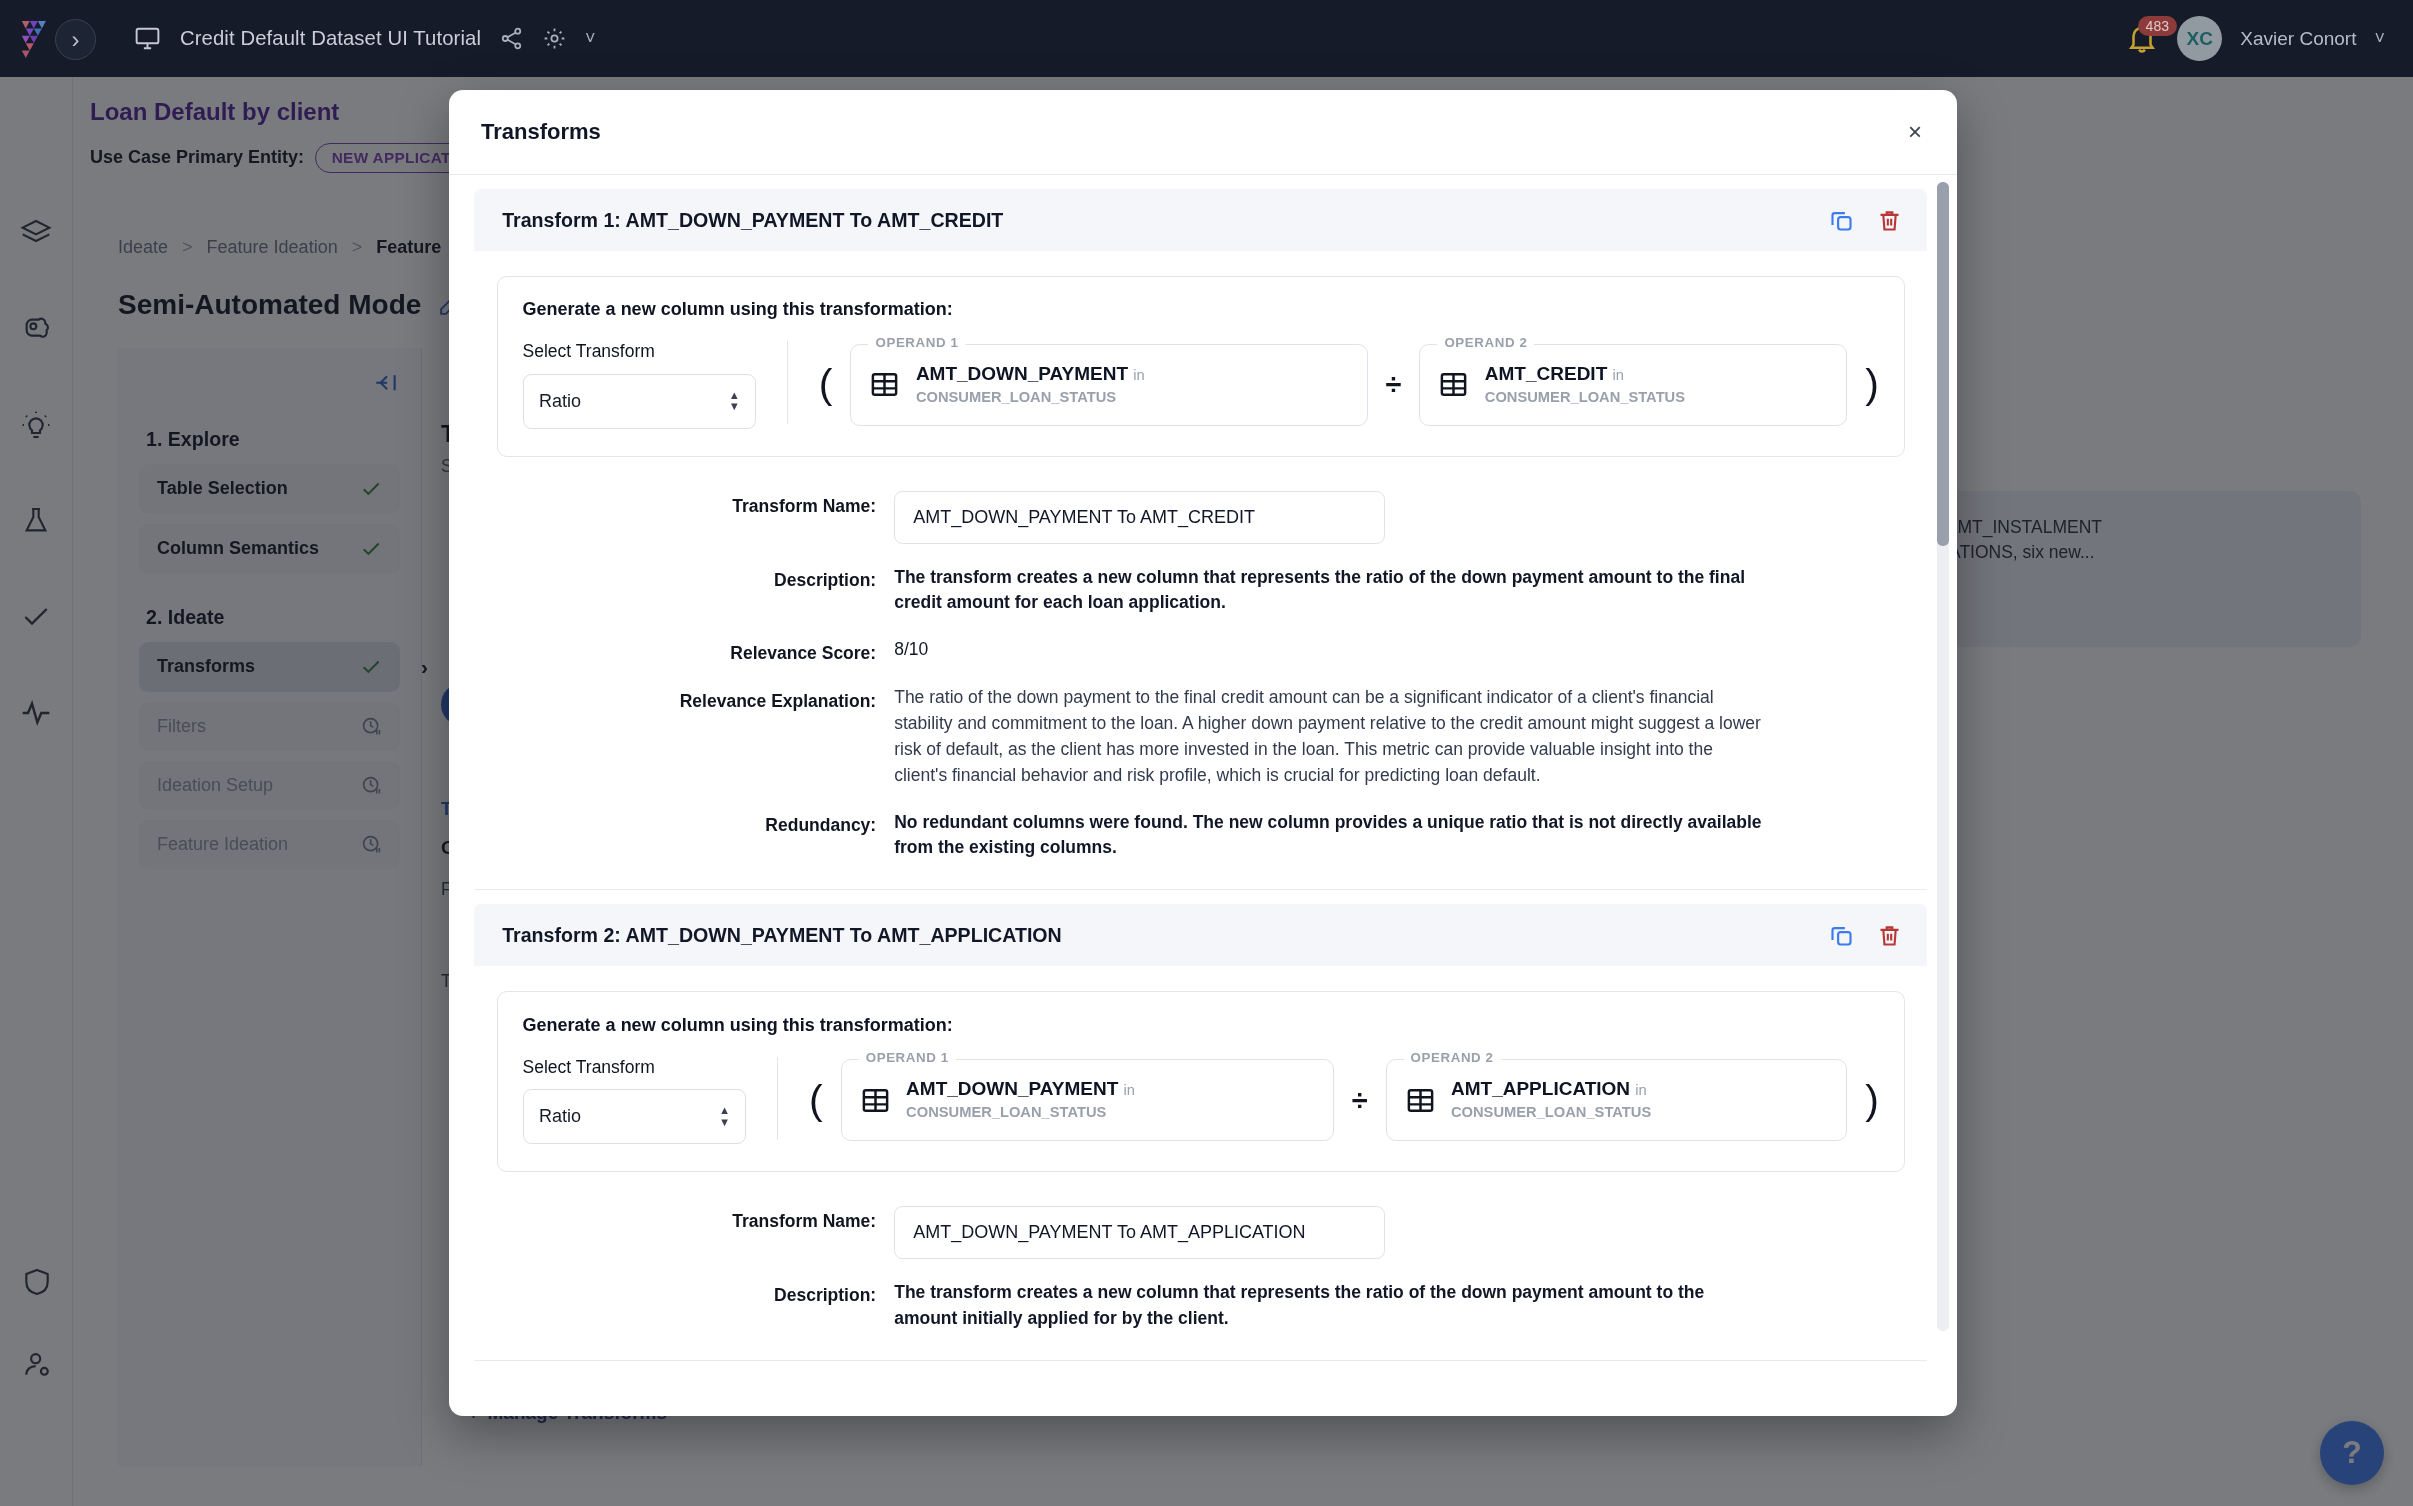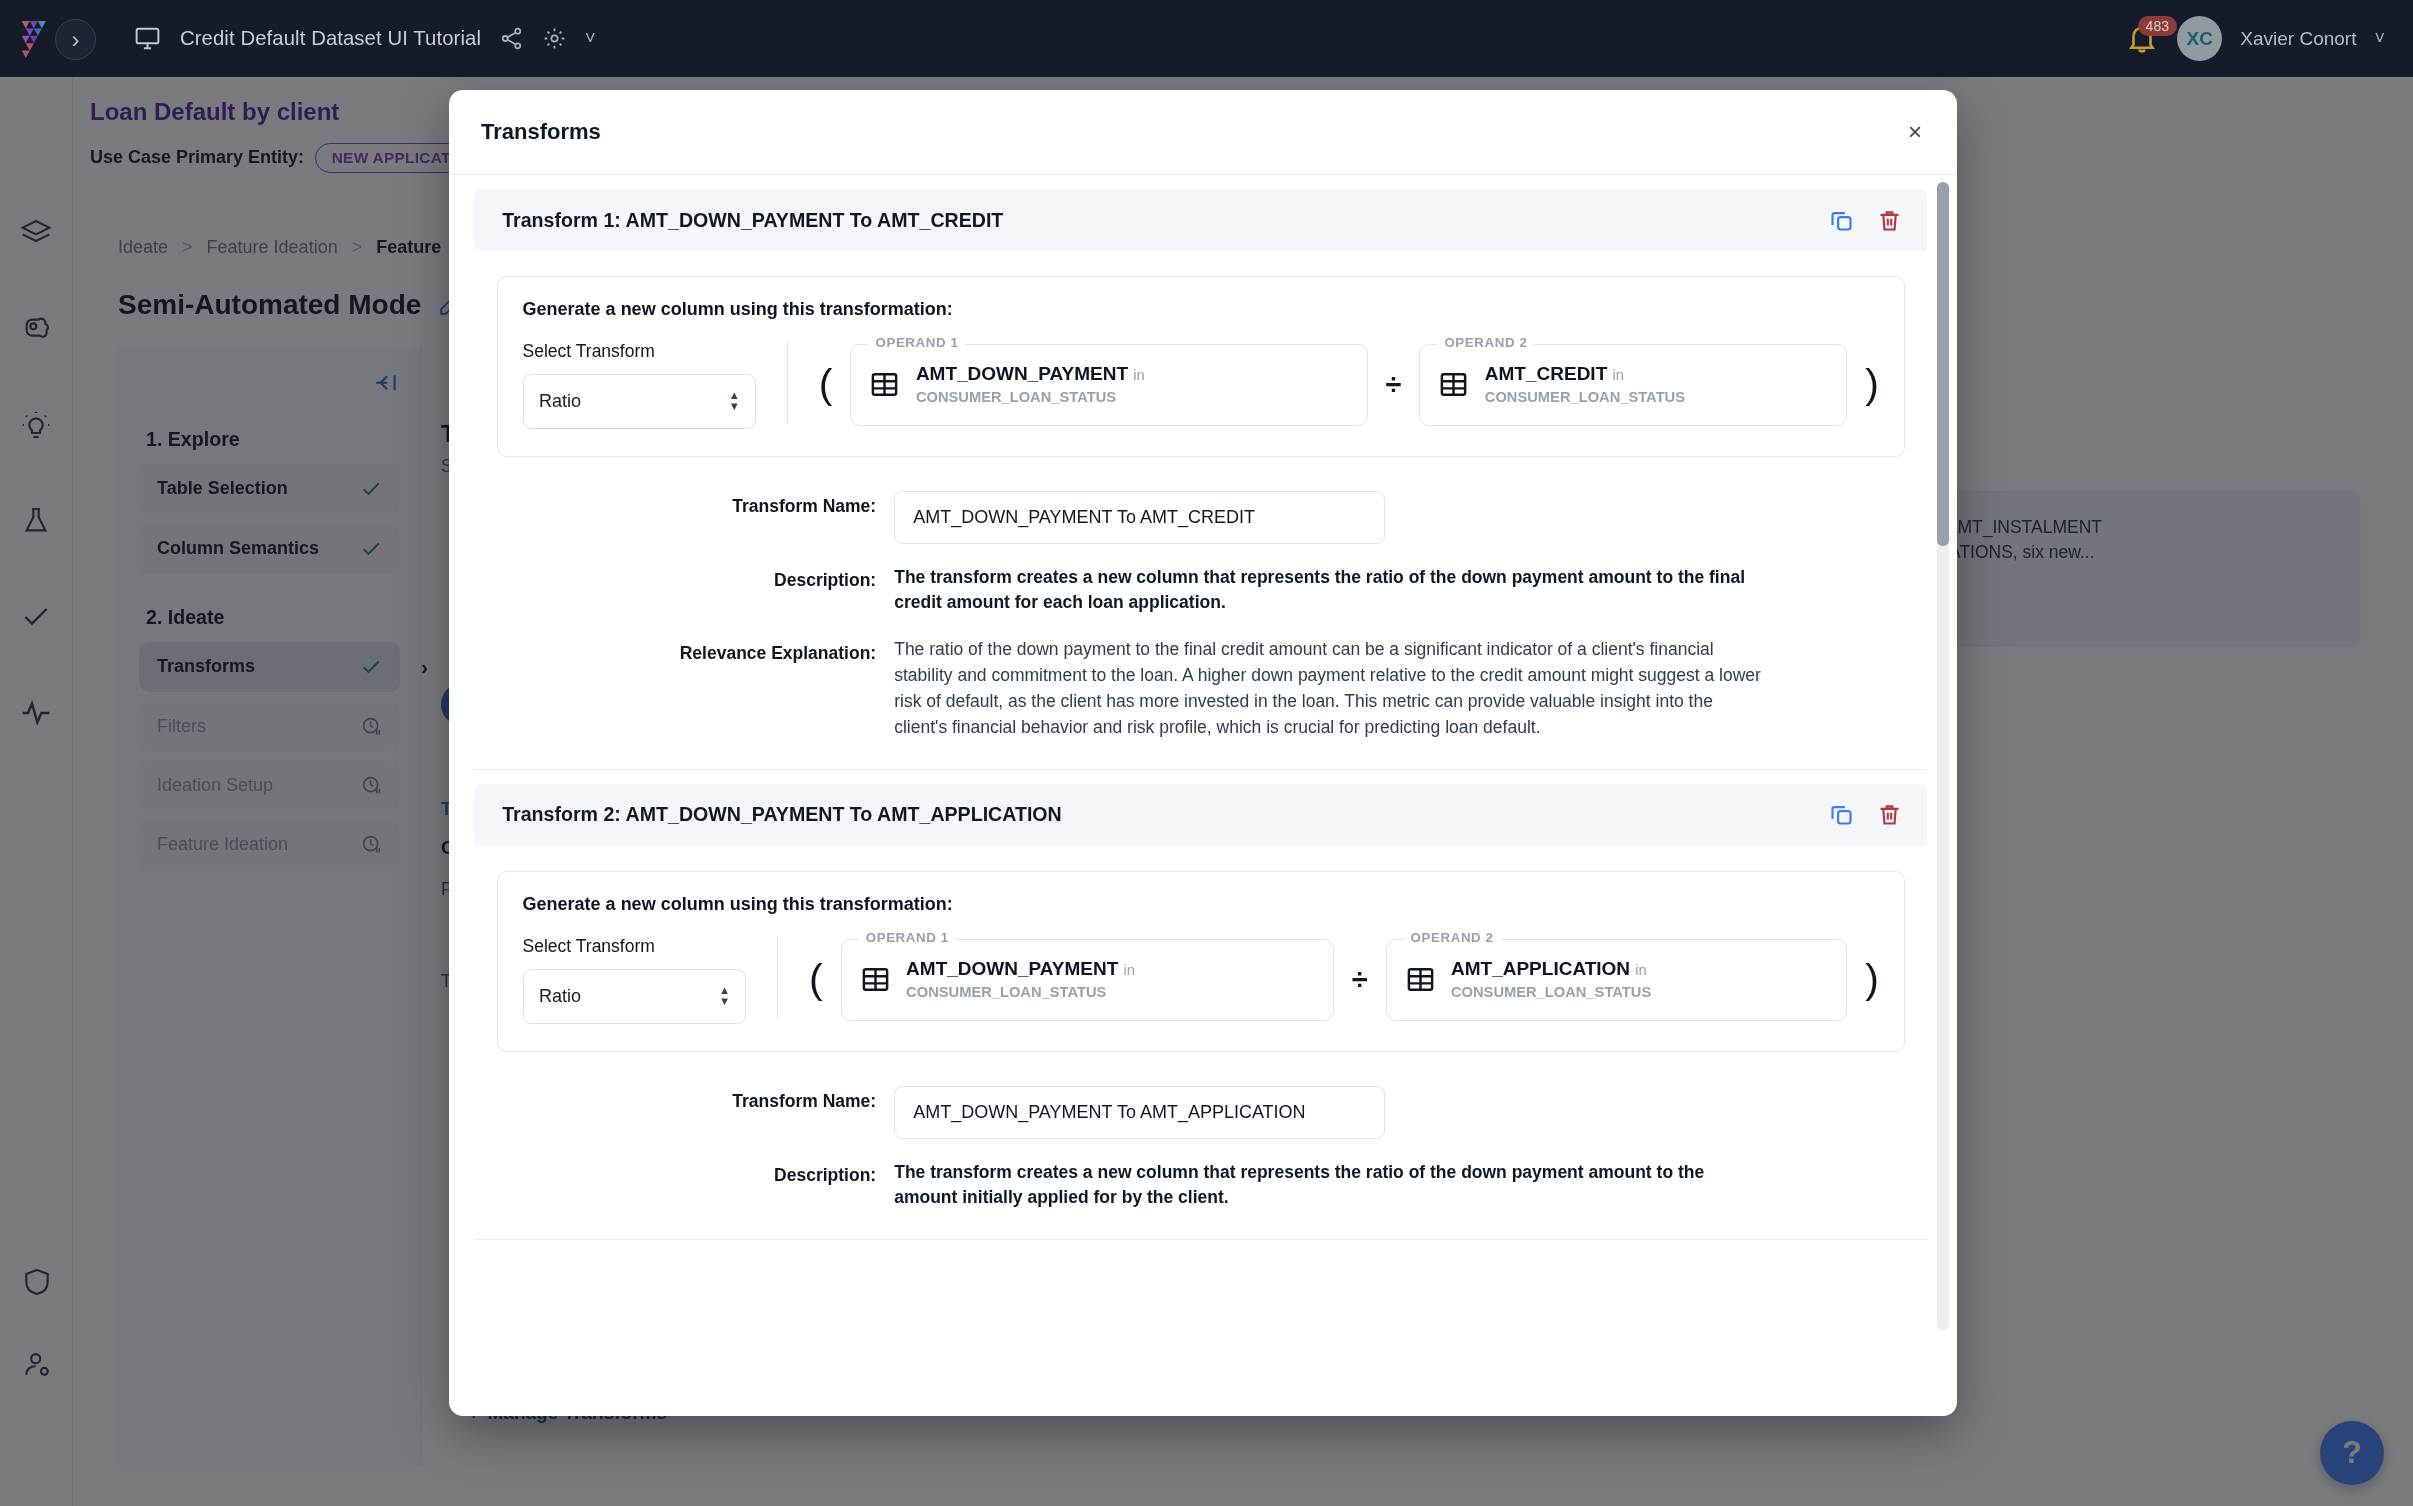--- a/index.html
+++ b/index.html
@@ -543,22 +543,30 @@
         <div class="fields">
           <div class="frow">
             <span class="flabel">Transform Name:</span>
             <span class="fname-input">AMT_DOWN_PAYMENT To AMT_CREDIT</span>
           </div>
           <div class="frow">
             <span class="flabel">Description:</span>
             <span class="fvalue strong">The transform creates a new column that represents the ratio of the down payment amount to the final credit amount for each loan application.</span>
           </div>
           <div class="frow">
+            <span class="flabel">Relevance Score:</span>
+            <span class="fvalue score">8/10</span>
+          </div>
+          <div class="frow">
             <span class="flabel">Relevance Explanation:</span>
             <span class="fvalue">The ratio of the down payment to the final credit amount can be a significant indicator of a client's financial stability and commitment to the loan. A higher down payment relative to the credit amount might suggest a lower risk of default, as the client has more invested in the loan. This metric can provide valuable insight into the client's financial behavior and risk profile, which is crucial for predicting loan default.</span>
+          </div>
+          <div class="frow">
+            <span class="flabel">Redundancy:</span>
+            <span class="fvalue strong">No redundant columns were found. The new column provides a unique ratio that is not directly available from the existing columns.</span>
           </div>
         </div>
       </div>
 
       <div class="tcard">
         <div class="tcard-head">
           <span class="tcard-title">Transform 2: AMT_DOWN_PAYMENT To AMT_APPLICATION</span>
           <span class="tcard-actions">
             <span class="copy-icon">
               <svg viewBox="0 0 24 24" fill="none" stroke="currentColor" stroke-width="1.9">

